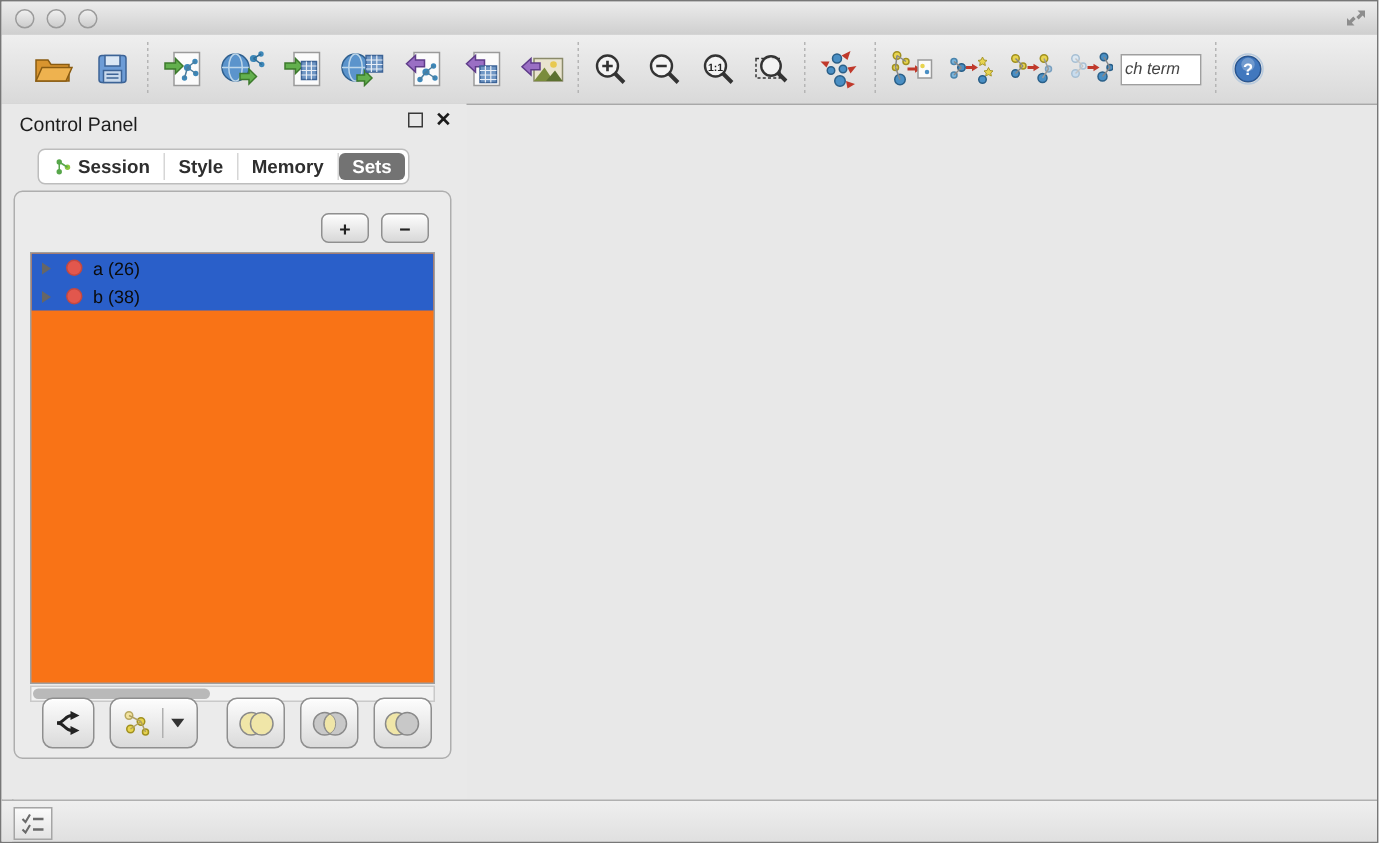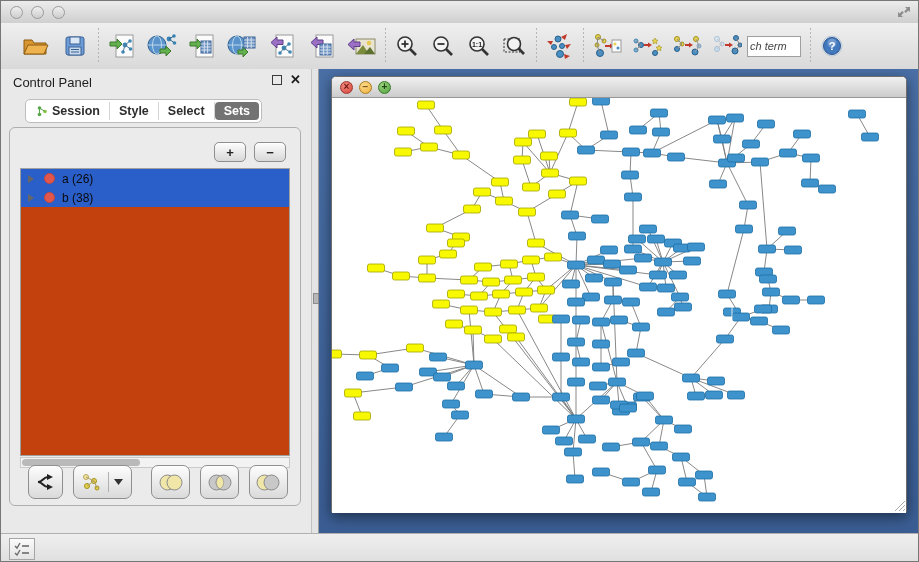--- a/index.html
+++ b/index.html
@@ -10,36 +10,36 @@
   .tl-c{width:13px;height:13px;border-radius:50%;border:1px solid #9b9b9b;background:radial-gradient(#e9e9e9,#cicfcf);background:linear-gradient(#efefef,#cdcdcd);box-sizing:border-box;}
   .win-title{position:absolute;left:0;right:0;text-align:center;font-size:13px;color:#4a4a4a;}
   .fs-arrows{position:absolute;right:6px;top:3px;width:16px;height:16px;}
   
   .toolbar{position:absolute;left:0;top:22px;width:100%;height:46px;background:linear-gradient(#efefef,#d9d9d9);border-bottom:1px solid #a8a8a8;display:flex;align-items:center;}
   .tb{width:40px;height:36px;display:flex;align-items:center;justify-content:center;flex:0 0 auto;}
   .tb.small{width:36px;}
   .tbsep{width:7px;height:36px;flex:0 0 auto;background-image:repeating-linear-gradient(#b5b5b5 0 2px,transparent 2px 4px);background-size:1px 100%;background-position:center;background-repeat:no-repeat;}
   .searchbox{width:50px;height:19px;border:1px solid #9f9f9f;background:#fff;font-style:italic;font-size:11px;color:#444;display:flex;align-items:center;overflow:hidden;padding-left:2px;flex:0 0 auto;}
   
-  .content{position:absolute;left:0;top:68px;width:100%;height:464px;display:flex;}
+  .content{position:absolute;left:0;top:68px;width:100%;height:464px;display:flex;flex-direction:column;}
   
   .cpanel{position:relative;width:310px;height:100%;background:#e9e9e9;flex:0 0 auto;}
   .cp-header{position:absolute;left:0;top:0;width:100%;height:26px;display:flex;align-items:center;}
   .cp-title{margin-left:12px;font-size:13px;color:#1d1d1d;}
   .cp-hicons{position:absolute;right:10px;top:6px;display:flex;gap:8px;align-items:center;}
   .float-ic{width:10px;height:10px;border:1.5px solid #3a3a3a;box-sizing:border-box;}
   .close-ic{font-size:13px;font-weight:bold;color:#1a1a1a;line-height:10px;}
   .cp-tabs{position:absolute;left:24px;top:30px;height:22px;display:flex;align-items:center;background:#fff;border:1px solid #bdbdbd;border-radius:5px;padding:0 2px;}
   .cp-tab{display:flex;align-items:center;gap:4px;padding:2px 9px;font-size:12.5px;font-weight:bold;color:#2e2e2e;border-right:1px solid #d6d6d6;cursor:default;}
   .cp-tab:last-child{border-right:none;}
   .cp-tab.active{background:#737373;color:#fff;border-radius:4px;border-right:none;}
   .cp-box{position:absolute;left:8px;top:58px;width:292px;height:379px;border:1px solid #aeaeae;border-radius:6px;background:#ebebeb;box-sizing:border-box;}
   .pm-row{position:absolute;right:14px;top:14px;display:flex;gap:8px;}
   .pm-btn{width:30px;height:18px;border:1px solid #8f8f8f;border-radius:5px;background:linear-gradient(#fdfdfd,#d8d8d8);font-size:13px;font-weight:bold;color:#222;display:flex;align-items:center;justify-content:center;line-height:1;box-shadow:0 1px 0 rgba(255,255,255,.7) inset;}
-  .set-list{position:absolute;left:10px;top:40px;width:270px;height:288px;background:#c2410c;border:1px solid #9f9f9f;box-sizing:border-box;overflow:hidden;}
+  .set-list{position:absolute;left:10px;top:40px;width:270px;height:288px;background:#f97316;border:1px solid #9f9f9f;box-sizing:border-box;overflow:hidden;}
   .set-row{height:19px;display:flex;align-items:center;background:#2a5fc9;}
   .exp-tri{width:0;height:0;border-left:6px solid #666;border-top:4px solid transparent;border-bottom:4px solid transparent;margin-left:7px;}
   .set-dot{width:11px;height:11px;border-radius:50%;background:#e2574d;margin-left:10px;border:1px solid #c34840;box-sizing:border-box;}
   .set-label{margin-left:7px;font-size:12px;color:#0b0b0b;}
   .hscroll{position:absolute;left:10px;top:329px;width:270px;height:11px;background:#f2f2f2;border:1px solid #c9c9c9;box-sizing:border-box;}
   .hthumb{position:absolute;left:1px;top:1px;width:118px;height:7px;background:#b9b9b9;border-radius:4px;}
   .cp-btnrow{position:absolute;left:18px;top:336px;width:260px;height:36px;display:flex;align-items:center;}
   .cpb{height:32px;border:1px solid #8f8f8f;border-radius:7px;background:linear-gradient(#fdfdfd,#dadada);display:flex;align-items:center;justify-content:center;box-shadow:0 1px 0 rgba(255,255,255,.8) inset;}
   
   .vdivider{width:8px;height:100%;background:#e4e4e4;border-left:1px solid #c2c2c2;border-right:1px solid #9e9e9e;box-sizing:border-box;position:relative;flex:0 0 auto;}
@@ -310,21 +310,21 @@
               <circle cx="8" cy="5.5" r="1.8" fill="#8cc63f"></circle>
             <line x1="2.5" y1="2" x2="2.5" y2="8.5" stroke="#57a64a"></line>
               <line x1="2.5" y1="2" x2="8" y2="5.5" stroke="#57a64a"></line>
           </svg>
           <span>Session</span>
         </div>
         <div class="cp-tab">
             <span>Style</span>
           </div>
         <div class="cp-tab">
-            <span>Select</span>
+            <span>Memory</span>
           </div>
         <div class="cp-tab active">
             <span>Sets</span>
           </div>
       </div>
       <div class="cp-box">
         <div class="pm-row">
           <div class="pm-btn">+</div>
           <div class="pm-btn">−</div>
         </div>

